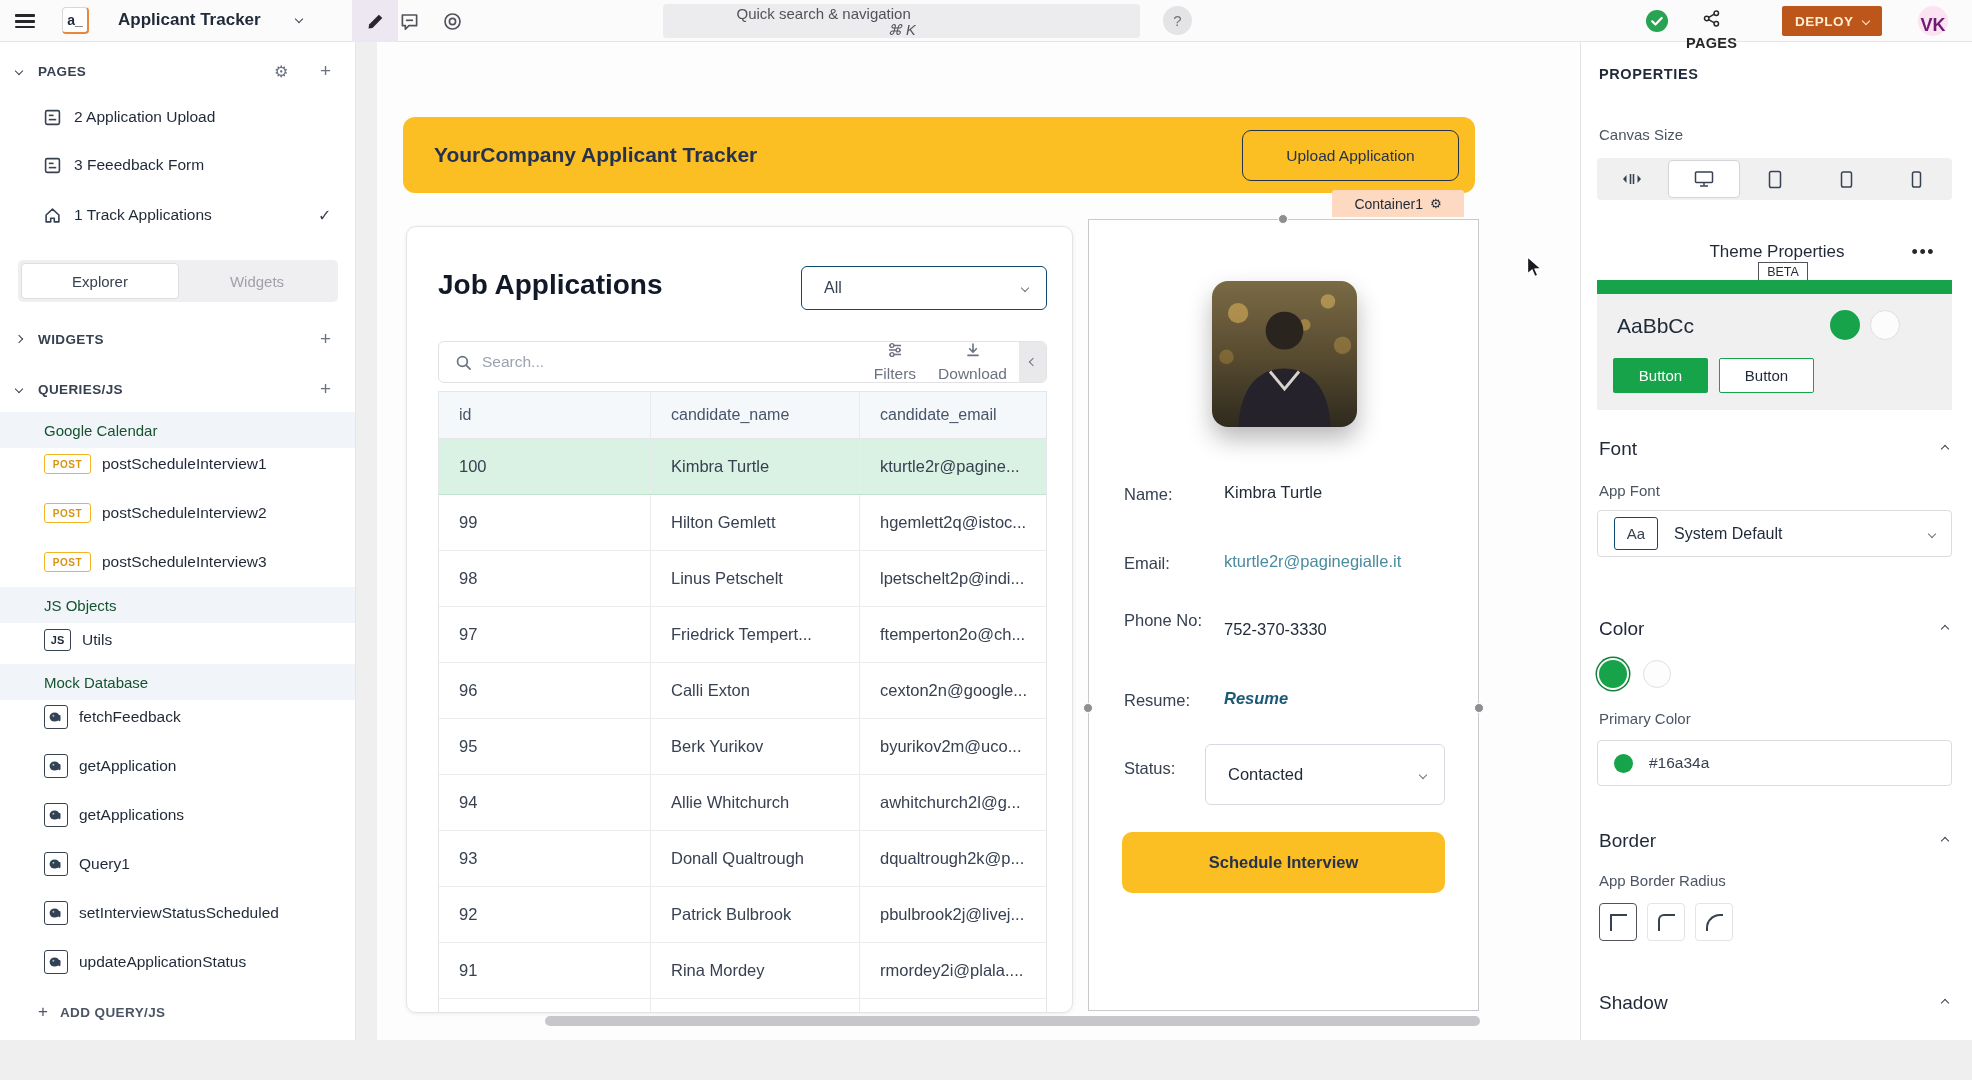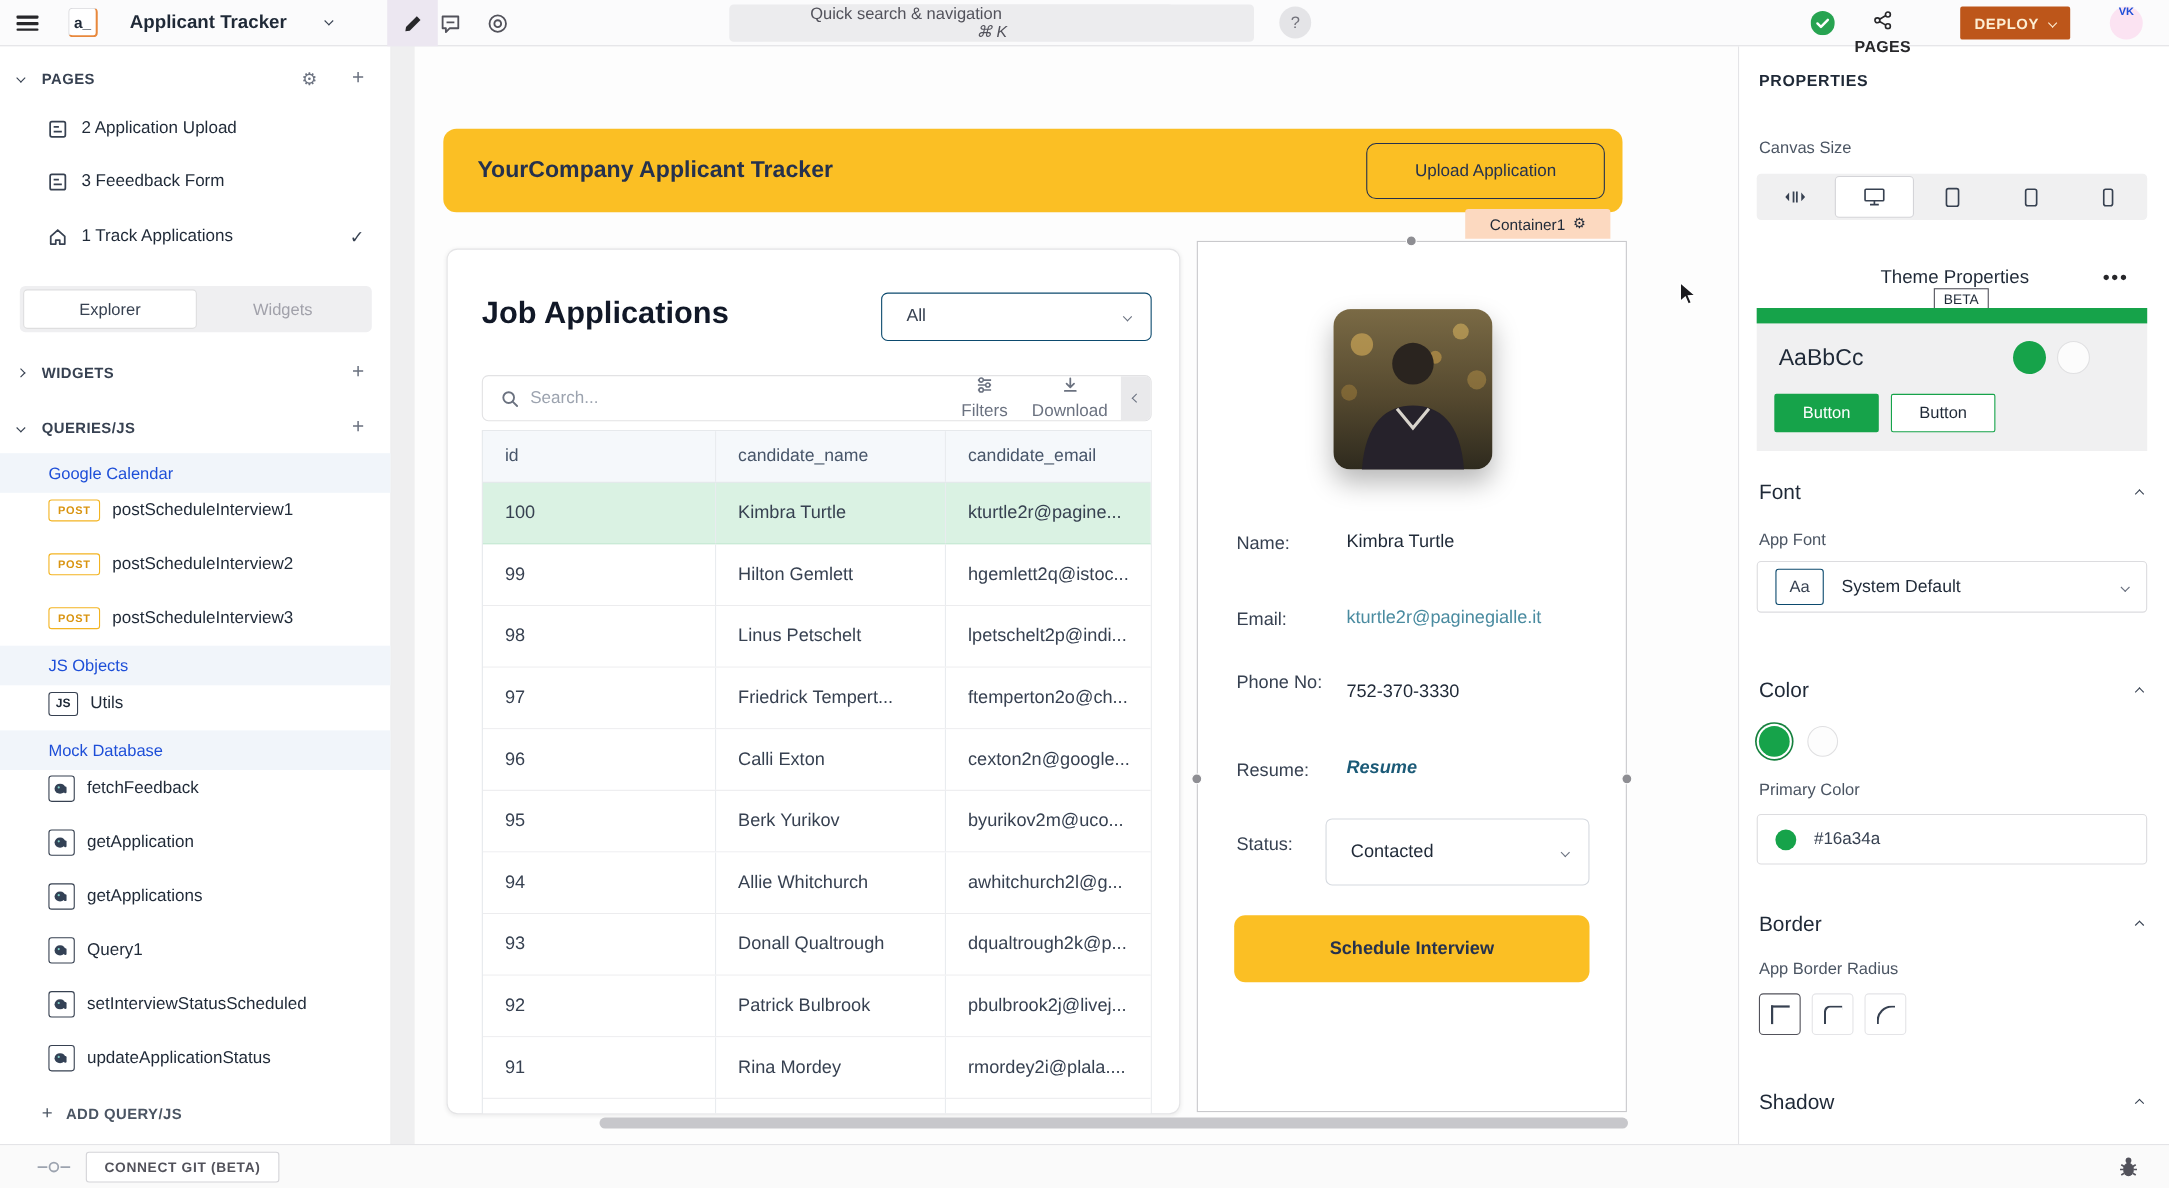--- a/index.html
+++ b/index.html
@@ -23,32 +23,32 @@
   .burger span { display:block; width:20px; height:2.4px; background:#27272a; margin:3.4px 0; border-radius:1px; }
   .logo-box { width:27px; height:27px; background:#fff; border:1px solid #d8d8dc; border-right:2.5px solid #e8883c; border-bottom:2px solid #e8883c; border-radius:4px; font-size:14px; font-weight:700; color:#1f2937; display:flex; align-items:center; justify-content:center; }
   .appname { font-size:17px; font-weight:700; color:#1f2937; }
   .edit-block { width:46px; height:42px; background:#ece7f1; display:flex; align-items:center; justify-content:center; }
   .qsearch { width:477px; height:34px; background:#ececee; border:none; border-radius:4px; padding:0 14px; font-size:15px; color:#3f3f46; font-family:"Liberation Sans", sans-serif; outline:none; }
   .qsearch::placeholder { color:#52525b; }
   .shortcut { font-size:14.5px; color:#52525b; font-style:italic; }
   .help-circle { width:29px; height:29px; border-radius:50%; background:#e4e4e7; color:#71717a; font-size:15px; display:flex; align-items:center; justify-content:center; }
   .share-lbl { font-size:14.5px; font-weight:600; color:#27272a; letter-spacing:.3px; }
   .deploy-btn { height:30px; padding:0 13px; background:#bd561a; border:none; border-radius:2px; color:#fdeed3; font-size:13.5px; font-weight:700; letter-spacing:.5px; display:flex; align-items:center; gap:9px; font-family:"Liberation Sans", sans-serif; }
-  .avatar { width:30px; height:30px; border-radius:50%; background:#fbe3f2; color:#1d4ed8; font-size:10px; font-weight:600; display:flex; align-items:flex-start; justify-content:center; }
+  .avatar { width:30px; height:30px; border-radius:50%; background:#fbe3f2; color:#701a75; font-size:18px; font-weight:600; display:flex; align-items:flex-end; justify-content:center; }
 
   
   #sidebar { top:42px; left:0; width:356px; height:998px; background:#ffffff; border-right:1px solid #e6e6e8; z-index:40; }
   .sec-head { font-size:13.5px; font-weight:700; color:#374151; letter-spacing:.4px; }
   .side-row { position:absolute; left:0; width:356px; height:38px; display:flex; align-items:center; }
   .page-lbl { font-size:15.5px; color:#1f2937; }
   .tabs-wrap { position:absolute; left:18px; top:218px; width:320px; height:42px; background:#efeff1; border-radius:5px; padding:3px; display:flex; }
   .tab { flex:1; display:flex; align-items:center; justify-content:center; font-size:15px; border-radius:4px; }
   .tab.active { background:#fff; border:1px solid #dededf; color:#374151; }
   .tab.inactive { color:#a1a1aa; }
-  .grp-head { position:absolute; left:0; width:355px; height:36px; background:#f1f5fa; display:flex; align-items:center; padding-left:44px; font-size:15px; color:#1d4ed8; }
+  .grp-head { position:absolute; left:0; width:355px; height:36px; background:#f1f5fa; display:flex; align-items:center; padding-left:44px; font-size:15px; color:#14532d; }
   .qitem { position:absolute; left:0; width:356px; height:38px; display:flex; align-items:center; padding-left:44px; gap:11px; }
   .qitem .lbl { font-size:15.5px; color:#1f2937; white-space:nowrap; }
   .post-badge { width:47px; height:20px; border:1.5px solid #f3b422; border-radius:3px; color:#d99410; font-size:10px; font-weight:700; letter-spacing:.6px; display:flex; align-items:center; justify-content:center; }
   .js-badge { width:27px; height:22px; border:1.5px solid #374151; border-radius:3px; color:#1f2937; font-size:11px; font-weight:700; display:flex; align-items:center; justify-content:center; }
   .db-badge { width:24px; height:24px; border:1.5px solid #374151; border-radius:3px; display:flex; align-items:center; justify-content:center; background:#fff; }
   .plus { font-size:19px; color:#6b7280; font-weight:400; }
   .gear { font-size:16px; color:#6b7280; font-family:"DejaVu Sans", sans-serif; }
 
   
   #bottombar { left:0; bottom:0; width:1972px; height:40px; background:#fafafa; border-top:1px solid #e4e4e7; z-index:60; }
@@ -575,36 +575,18 @@
         <span class="corner" style="border-top-left-radius:6px;"></span>
       </div>
     <div class="radius-box" style="left:114px;">
         <span class="corner" style="border-top-left-radius:14px;"></span>
       </div>
 
     <div class="p-pad sect-head" style="top:950px;">Shadow</div>
     <span class="chev sm up dark abs" style="right:24px;top:958px;"></span>
   </div>
 
-  <div id="bottombar" class="abs">
-    <svg class="abs" style="left:34px;top:14px;" width="30" height="12" viewBox="0 0 30 12">
-        <line x1="0" y1="6" x2="9" y2="6" stroke="#9ca3af" stroke-width="1.6"></line>
-        <circle cx="15" cy="6" r="4" fill="none" stroke="#9ca3af" stroke-width="1.6"></circle>
-        <line x1="21" y1="6" x2="30" y2="6" stroke="#9ca3af" stroke-width="1.6"></line>
-      </svg>
-    <button class="git-btn abs" style="left:78px;top:6px;">CONNECT GIT (BETA)</button>
-    <svg class="abs" style="left:1924px;top:9px;" width="22" height="22" viewBox="0 0 20 20">
-        <ellipse cx="10" cy="12" rx="4.5" ry="5.5" fill="#52525b"></ellipse>
-        <circle cx="10" cy="4.5" r="2.4" fill="#52525b"></circle>
-        <line x1="4" y1="8" x2="6.5" y2="9.5" stroke="#52525b" stroke-width="1.4"></line>
-        <line x1="3" y1="12" x2="5.5" y2="12" stroke="#52525b" stroke-width="1.4"></line>
-        <line x1="4" y1="16.5" x2="6.5" y2="15" stroke="#52525b" stroke-width="1.4"></line>
-        <line x1="16" y1="8" x2="13.5" y2="9.5" stroke="#52525b" stroke-width="1.4"></line>
-        <line x1="17" y1="12" x2="14.5" y2="12" stroke="#52525b" stroke-width="1.4"></line>
-        <line x1="16" y1="16.5" x2="13.5" y2="15" stroke="#52525b" stroke-width="1.4"></line>
-      </svg>
-  </div>
 
   <svg class="abs cursor" style="left:1522px;top:255px;" width="24" height="24" viewBox="0 0 22 22">
     <path d="M5 1.5 L5 17.5 L9.2 14 L11.7 19.8 L14.5 18.6 L12 12.9 L17.6 12.5 Z" fill="#1b1b1f" stroke="#ffffff" stroke-width="1.3"></path>
   </svg>
 
 </div>
 
 </body></html>

